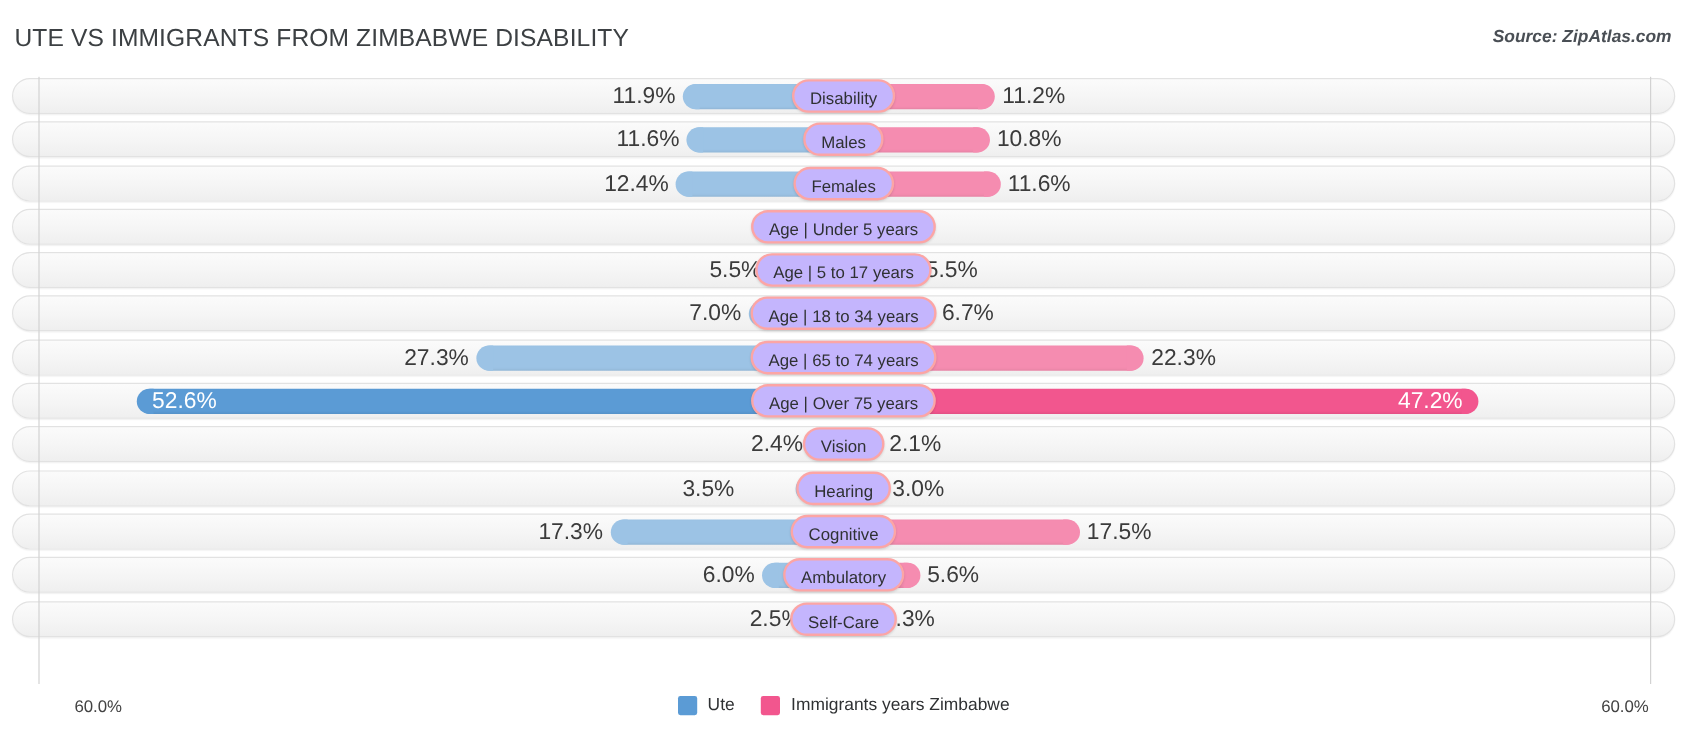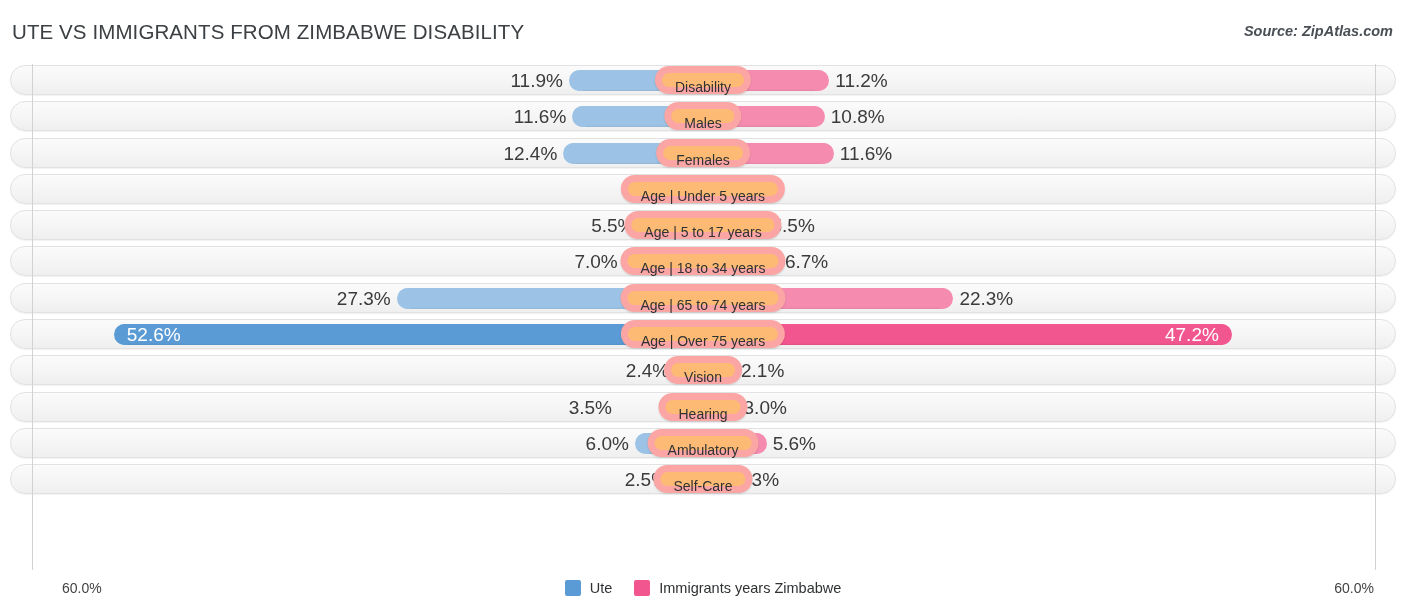--- a/index.html
+++ b/index.html
@@ -159,22 +159,22 @@
   
   .cat-pill {
     position: absolute;
     top: 4px;
     left: 703px;
     transform: translateX(-50%);
     height: 28px;
     line-height: 28px;
     padding: 0 13px;
     border-radius: 15px;
-    background: #fdba74;
-    border: 7px solid #fca5a5;
+    background: #c4b5fd;
+    border: 2px solid #fca5a5;
     box-shadow: 0 1px 2px rgba(0,0,0,0.13);
     font-size: 14px;
     color: #2f3133;
     white-space: nowrap;
     z-index: 9;
   }
 
   
   .footer {
     position: absolute;
@@ -327,20 +327,30 @@
         </div>
         <div class="row">
           <div class="track"></div>
           <div class="bars">
             <div class="bar bar-left" style="width: 39.1417px;"></div>
             <div class="bar bar-right" style="width: 33.55px;"></div>
             <div class="val val-left" style="right: 794px;">3.5%</div>
             <div class="val val-right" style="left: 743.55px;">3.0%</div>
           </div>
           <div class="cat-pill">Hearing</div>
+        </div>
+        <div class="row">
+          <div class="track"></div>
+          <div class="bars">
+            <div class="bar bar-left" style="width: 193.472px;"></div>
+            <div class="bar bar-right" style="width: 195.708px;"></div>
+            <div class="val val-left" style="right: 903.472px;">17.3%</div>
+            <div class="val val-right" style="left: 905.708px;">17.5%</div>
+          </div>
+          <div class="cat-pill">Cognitive</div>
         </div>
         <div class="row">
           <div class="track"></div>
           <div class="bars">
             <div class="bar bar-left" style="width: 67.1px;"></div>
             <div class="bar bar-right" style="width: 62.6267px;"></div>
             <div class="val val-left" style="right: 777.1px;">6.0%</div>
             <div class="val val-right" style="left: 772.627px;">5.6%</div>
           </div>
           <div class="cat-pill">Ambulatory</div>

